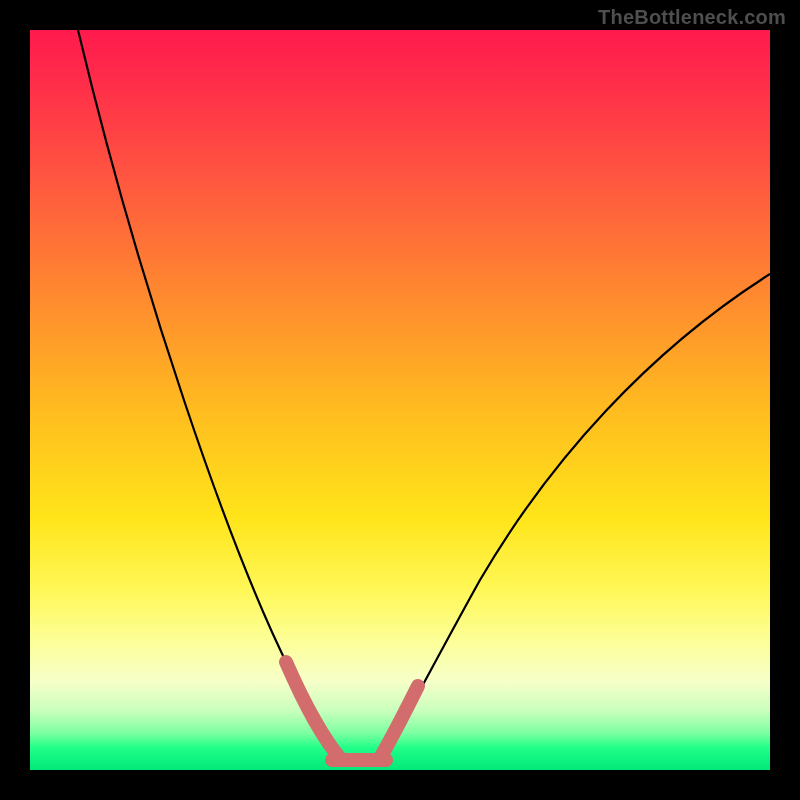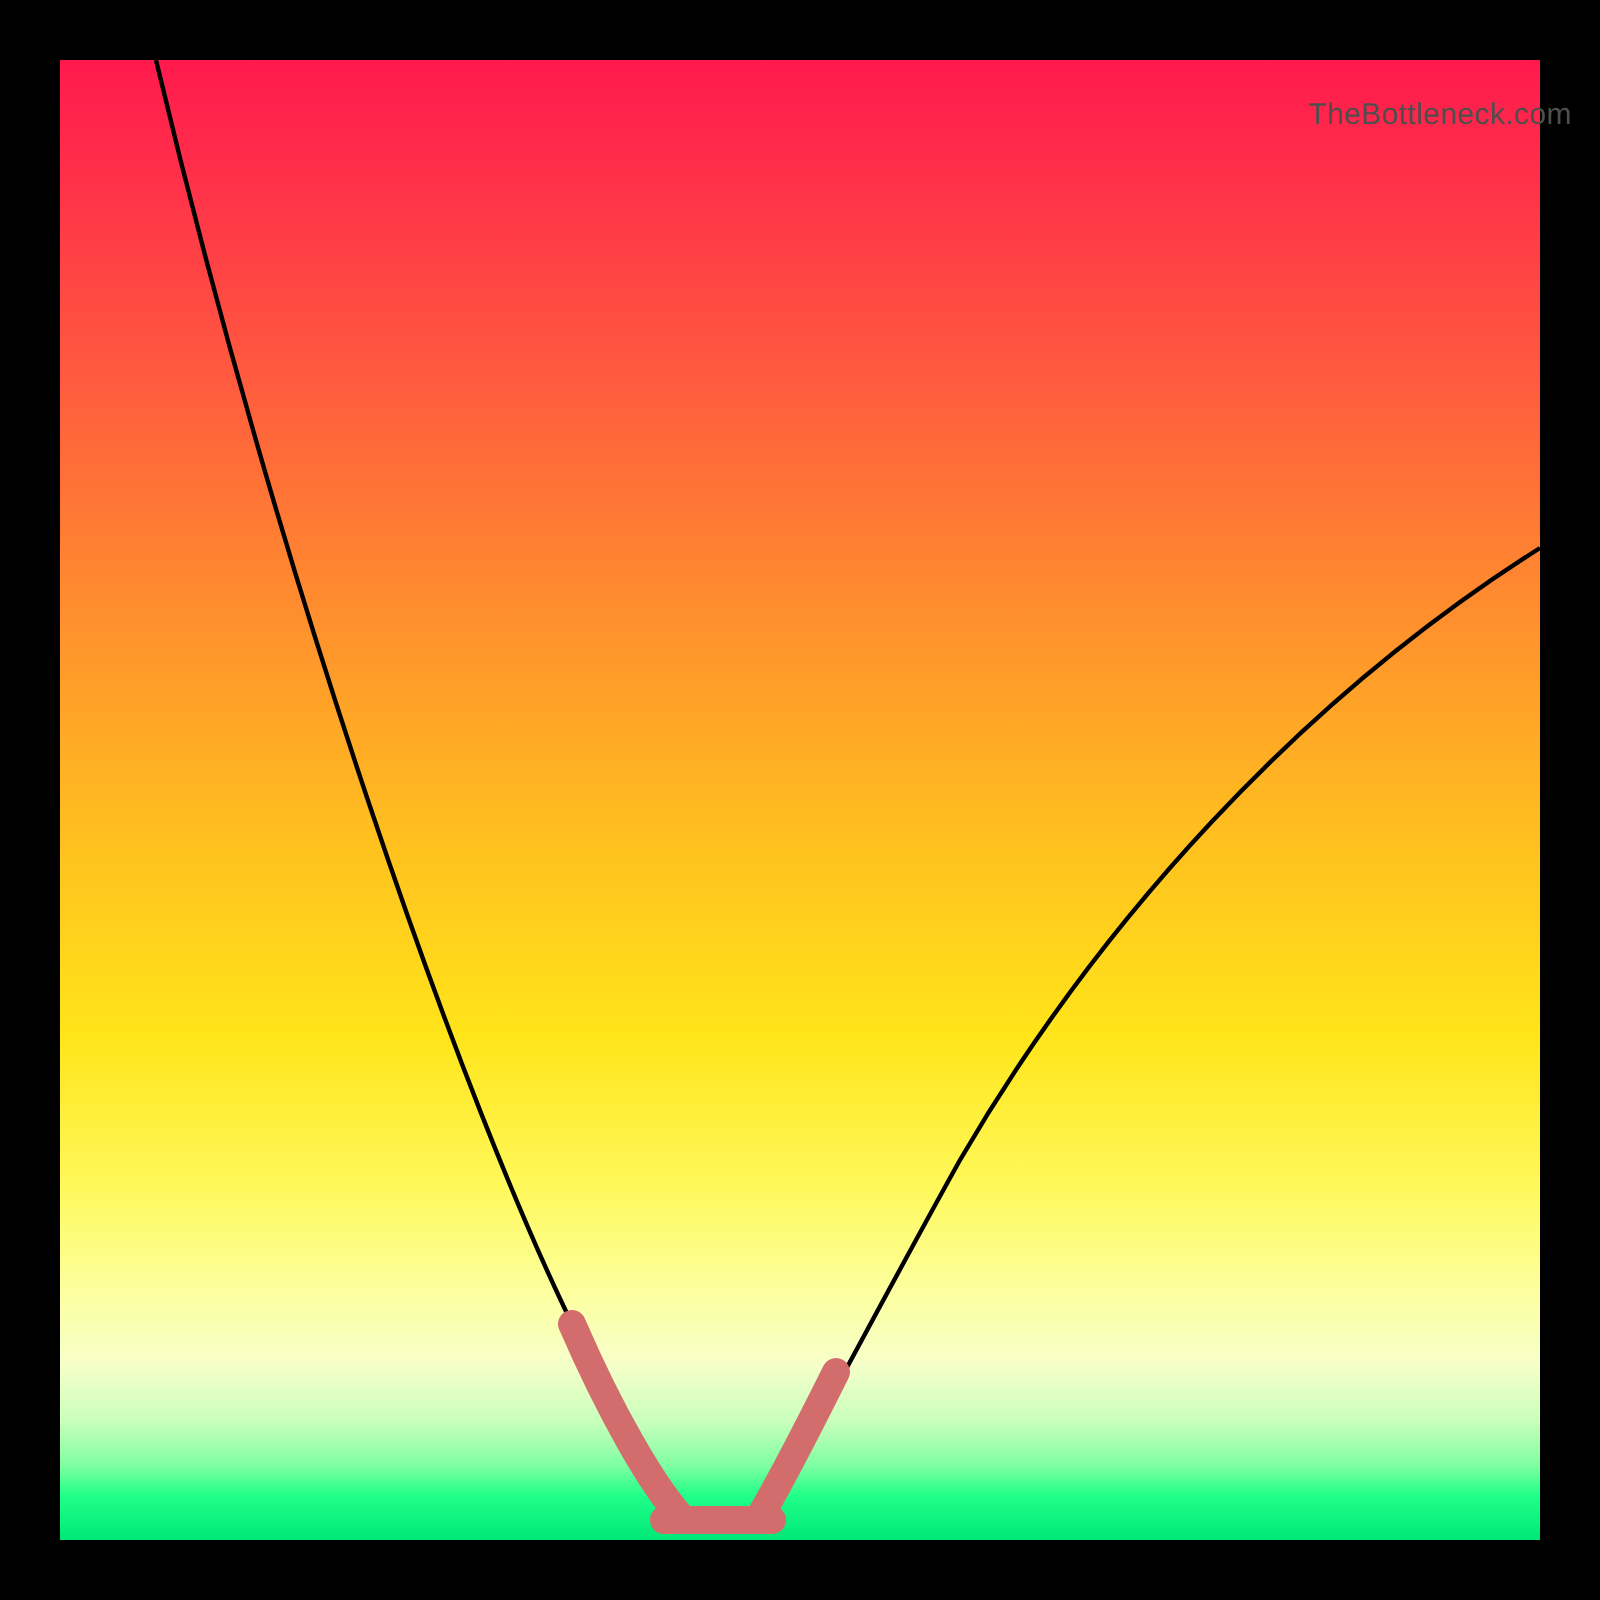--- a/index.html
+++ b/index.html
@@ -15,26 +15,25 @@
     position: relative;
     width: 800px;
     height: 800px;
     background: #000;
   }
   .watermark {
     position: absolute;
     top: 6px;
     right: 14px;
     color: #4e4e4e;
-    font-size: 15px;
-    font-weight: 400;
+    font-size: 20px;
+    font-weight: 700;
     letter-spacing: 0.2px;
     z-index: 10;
     user-select: none;
-    margin-top: 43px;
   }
   .plot-area {
     position: absolute;
     left: 30px;
     top: 30px;
     width: 740px;
     height: 740px;
     overflow: hidden;
   }
   .gradient {

